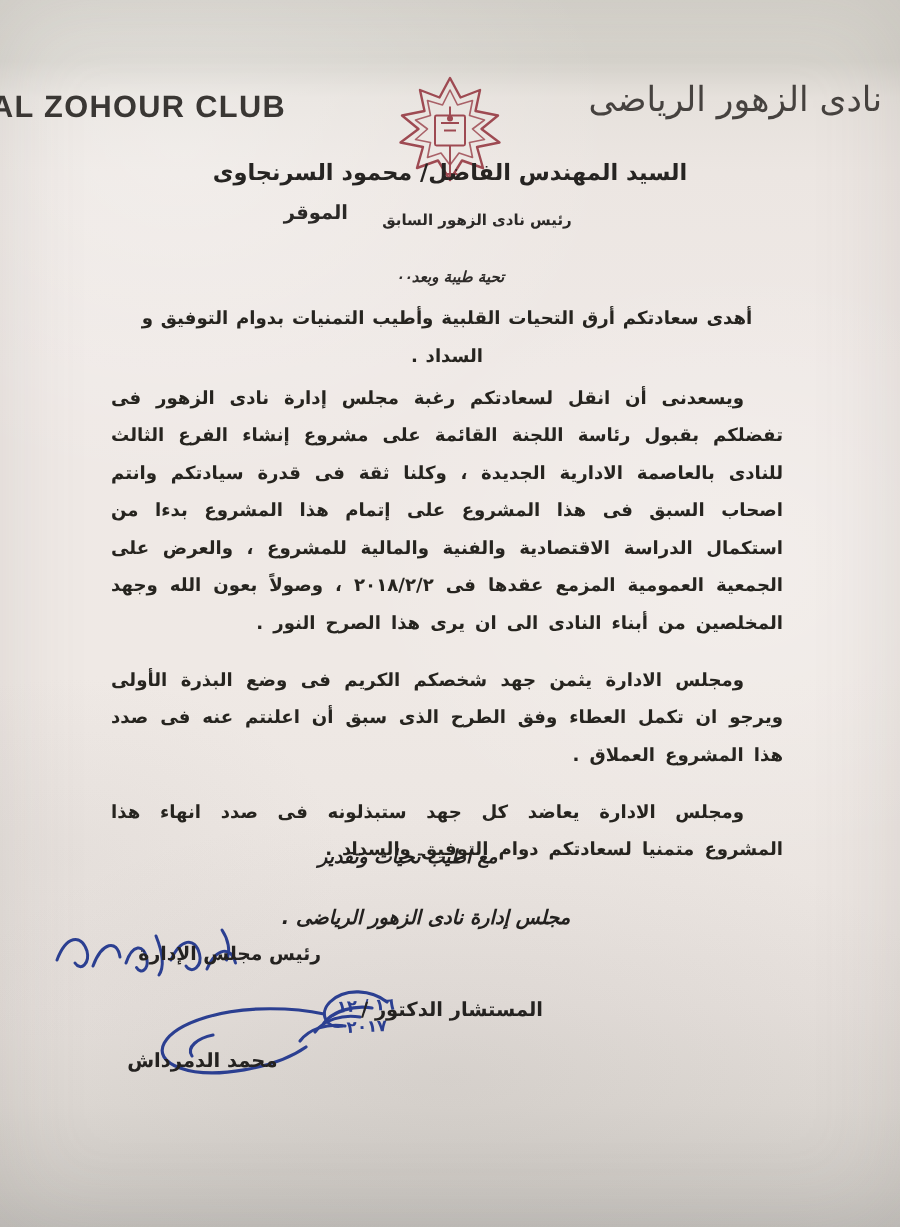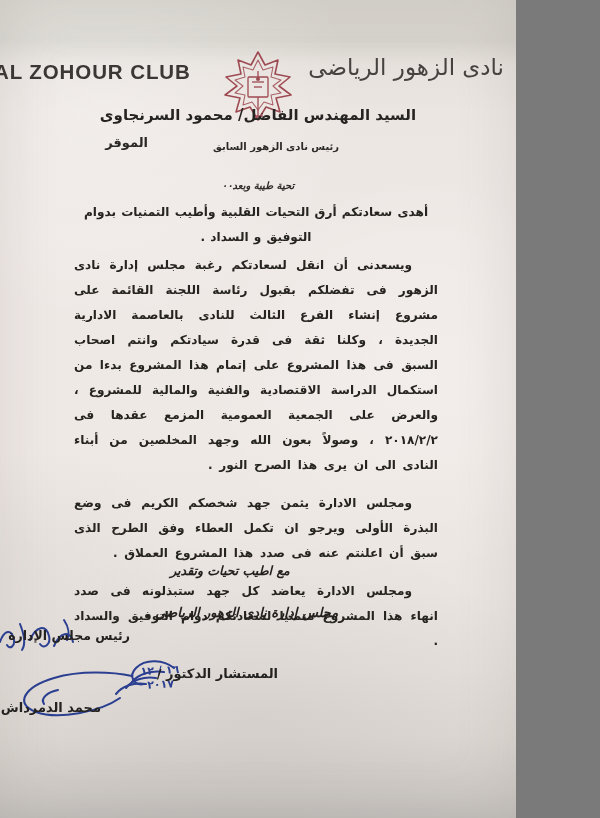--- a/index.html
+++ b/index.html
@@ -3,21 +3,21 @@
 <meta charset="utf-8">
 <title>Al Zohour Club Letter</title>
 <style>
   html, body {
     margin: 0;
     padding: 0;
     background: #7a7a7a;
   }
   .page {
     position: relative;
-    width: 516px;
+    width: 600px;
     height: 818px;
     overflow: hidden;
     background:
       linear-gradient(180deg, #d9d6cf 0%, #d6d3cc 5%, #e6e1dc 8%, #ece6e2 14%, #efe9e6 30%,
                       #efe9e5 55%, #ebe5e1 72%, #e6e0dc 82%, #ded9d4 90%, #cfcbc6 97%, #c6c3bf 100%);
     font-family: "DejaVu Sans", "Liberation Sans", sans-serif;
     color: #2a2826;
     -webkit-font-smoothing: antialiased;
   }
   

